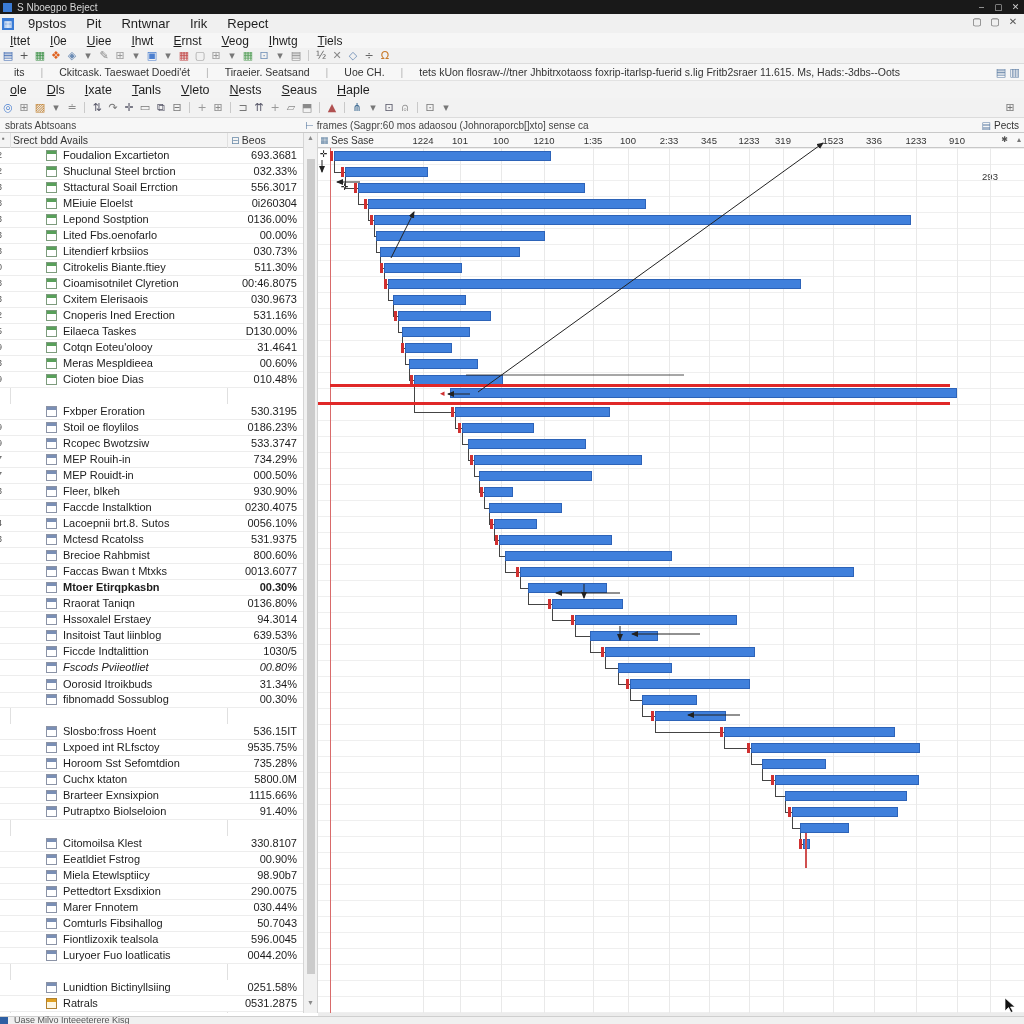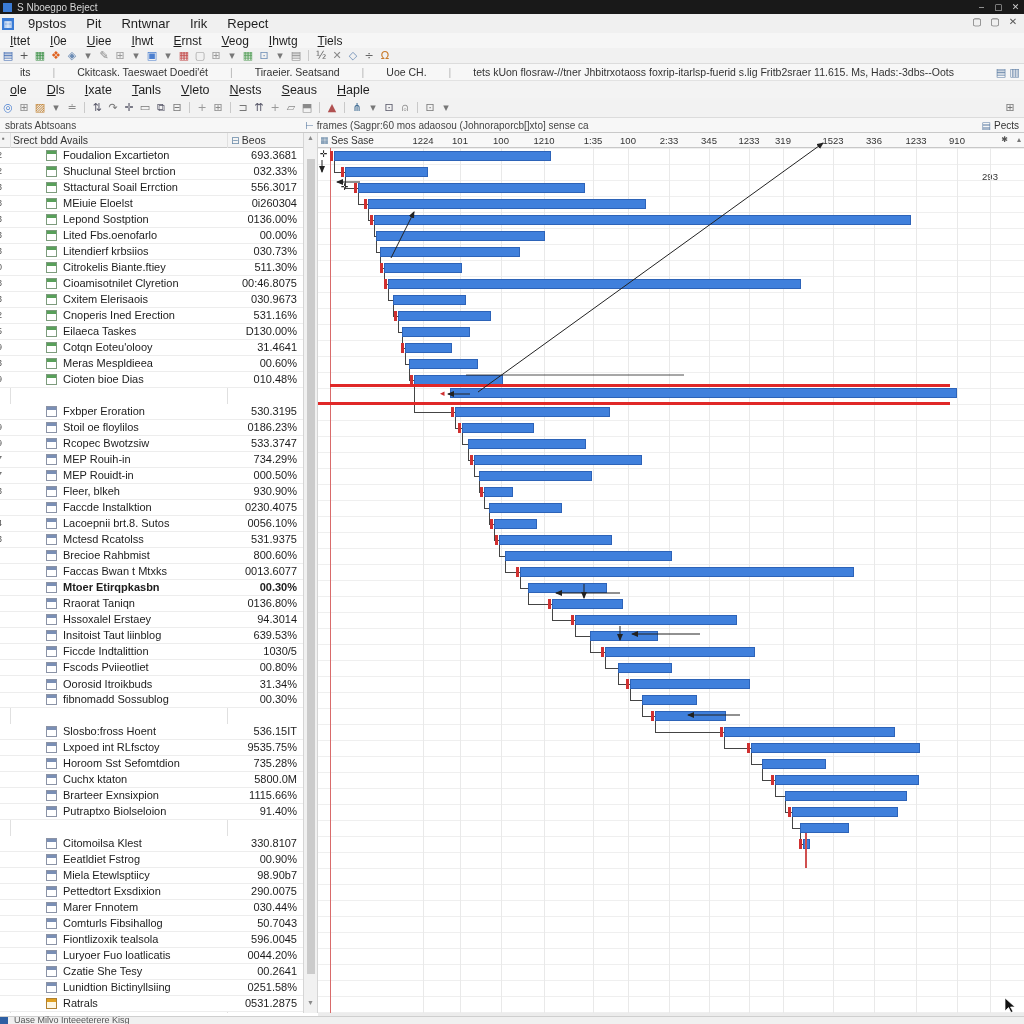--- a/index.html
+++ b/index.html
@@ -24,21 +24,21 @@
   .wc2{width:18px;text-align:center;font-size:10px;color:#555;}
   .toolbar{left:0;width:1024px;display:flex;align-items:center;background:#f1f1f1;
            border-bottom:1px solid #dcdcdc;}
   .toolbar1{top:48px;height:16px;}
   .toolbar2{top:98px;height:20px;background:#f2f2f2;}
   .ticon{display:inline-block;min-width:16px;text-align:center;
          font-family:"DejaVu Sans",sans-serif;font-size:11px;line-height:14px;}
   .tsep{display:inline-block;width:1px;height:11px;background:#c9c9c9;margin:0 4px;}
   .pathbar{left:0;top:64px;width:1024px;height:17px;background:#f7f7f7;border-bottom:1px solid #e2e2e2;
            display:flex;align-items:center;font-size:10.5px;color:#333;white-space:nowrap;overflow:hidden;}
-  .pseg{margin:0 20px;}
+  .pseg{margin:0 14px;}
   .psep{color:#b5b5b5;margin:0 2px;}
   .pright{position:absolute;right:4px;top:2px;font-family:"DejaVu Sans",sans-serif;
           font-size:11px;color:#5b7ca3;}
   .infobar{left:0;top:118px;width:1024px;height:15px;background:#f7f7f7;border-bottom:1px solid #c9c9c9;
            font-size:10px;color:#444;}
   .infoleft{position:absolute;left:5px;top:2px;}
   .infocenter{position:absolute;left:305px;top:2px;}
   .inforight{position:absolute;right:5px;top:2px;color:#333;}
   .iglyph{font-family:"DejaVu Sans",sans-serif;color:#5b7ca3;margin-right:3px;}
   
@@ -423,21 +423,21 @@
           <span class="ricon g2"></span>
           <span class="rname">Insitoist Taut liinblog</span>
           <span class="rval">639.53%</span>
         </div>
         <div class="trow" style="top: 496px;">
           <span class="rnum"></span>
           <span class="ricon g2"></span>
           <span class="rname">Ficcde Indtalittion</span>
           <span class="rval">1030/5</span>
         </div>
-        <div class="trow" style="top: 512px;">
+        <div class="trow" style="top: 512px; font-style: italic;">
           <span class="rnum"></span>
           <span class="ricon g2"></span>
           <span class="rname">Fscods Pviieotliet</span>
           <span class="rval">00.80%</span>
         </div>
         <div class="trow" style="top: 528px;">
           <span class="rnum"></span>
           <span class="ricon g2"></span>
           <span class="rname">Lnpcant Gt Riok/toom</span>
           <span class="rval">571.90%</span>
@@ -530,26 +530,20 @@
           <span class="rnum"></span>
           <span class="ricon g2"></span>
           <span class="rname">Fiontlizoxik tealsola</span>
           <span class="rval">596.0045</span>
         </div>
         <div class="trow" style="top: 800px;">
           <span class="rnum"></span>
           <span class="ricon g2"></span>
           <span class="rname">Luryoer Fuo loatlicatis</span>
           <span class="rval">0044.20%</span>
-        </div>
-        <div class="trow" style="top: 816px;">
-          <span class="rnum"></span>
-          <span class="ricon g2"></span>
-          <span class="rname">Czatie She Tesy</span>
-          <span class="rval">00.2641</span>
         </div>
         <div class="trow" style="top: 832px;">
           <span class="rnum"></span>
           <span class="ricon g2"></span>
           <span class="rname">Lunidtion Bictinyllsiing</span>
           <span class="rval">0251.58%</span>
         </div>
         <div class="trow" style="top: 848px;">
           <span class="rnum"></span>
           <span class="ricon last"></span>

